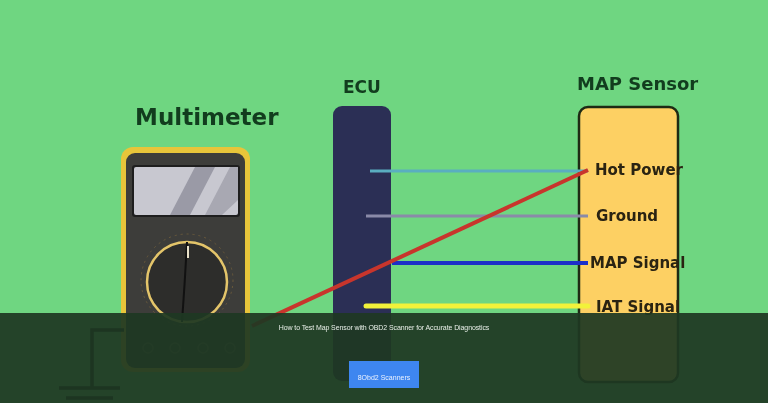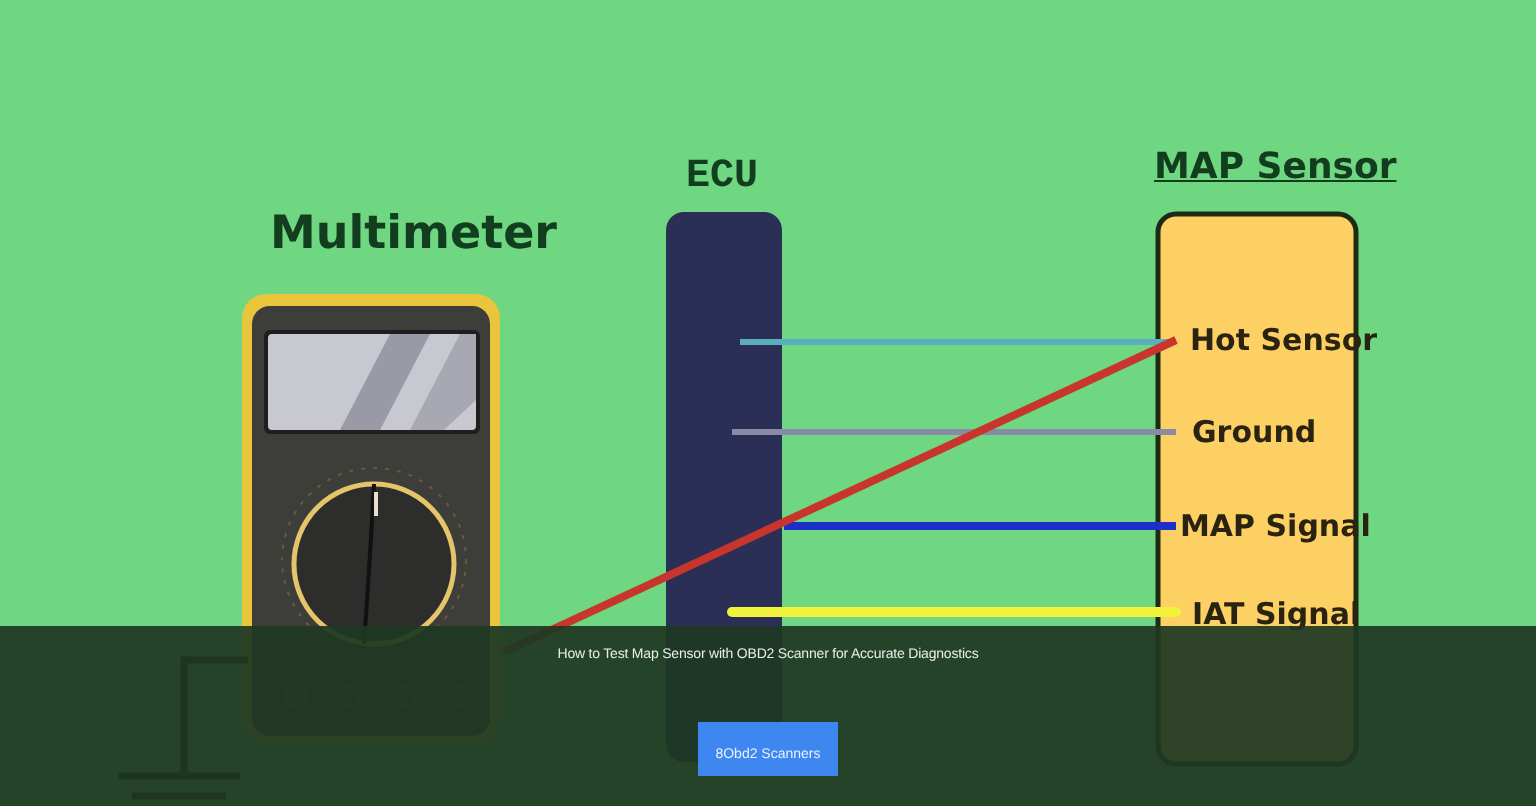--- a/index.html
+++ b/index.html
@@ -58,24 +58,24 @@
     <line x1="252" y1="326" x2="588" y2="170" stroke="#c8352c" stroke-width="4"></line>
 
     <g stroke="#111" stroke-width="3.5" fill="none">
       <polyline points="124,330 92,330 92,388"></polyline>
       <line x1="59" y1="388" x2="120" y2="388"></line>
       <line x1="66" y1="398" x2="113" y2="398"></line>
     </g>
   </svg>
 
   <div class="label" style="left:135px; top:104px; font-size:23px;">Multimeter</div>
-  <div class="label" style="left:343px; top:77px; font-size:20px;font-family:Liberation Mono, monospace;">ECU</div>
-  <div class="label" style="left:577px; top:73px; font-size:18px;text-decoration:underline;">MAP Sensor</div>
+  <div class="label" style="left:343px; top:77px; font-size:17px;">ECU</div>
+  <div class="label" style="left:577px; top:73px; font-size:18px;">MAP Sensor</div>
 
-  <div class="pin-label" style="left:595px; top:161px;">Hot Sensor</div>
+  <div class="pin-label" style="left:595px; top:161px;">Hot Power</div>
   <div class="pin-label" style="left:596px; top:207px;text-align:center;">Ground</div>
   <div class="pin-label" style="left:590px; top:254px;">MAP Signal</div>
   <div class="pin-label" style="left:596px; top:298px;">IAT Signal</div>
 
   <div class="overlay"></div>
   <div class="caption">How to Test Map Sensor with OBD2 Scanner for Accurate Diagnostics</div>
   <button class="cat-btn">8Obd2 Scanners</button>
 </div>
 
 </body></html>

